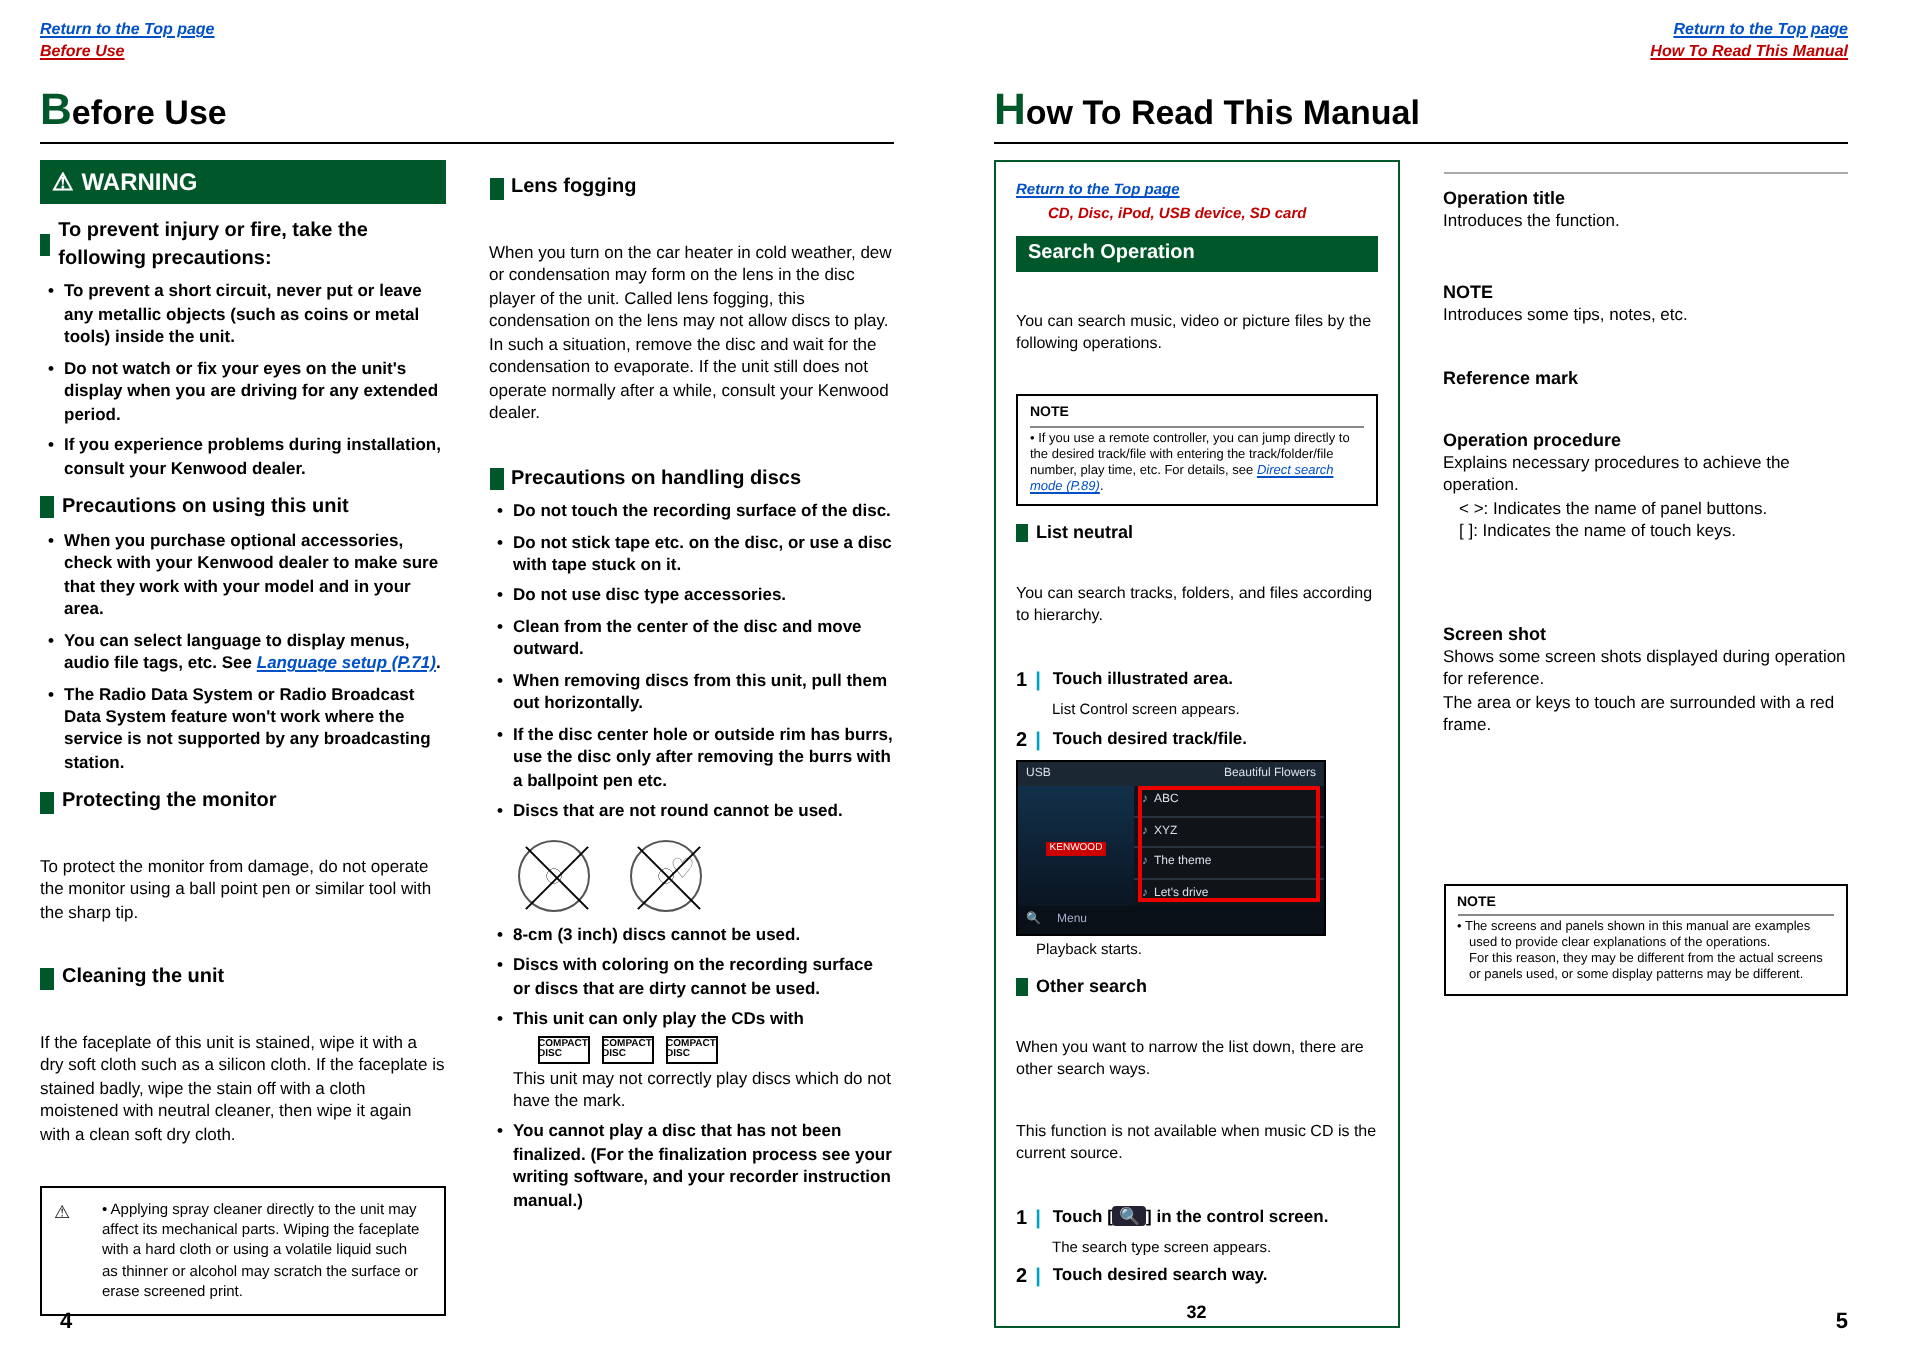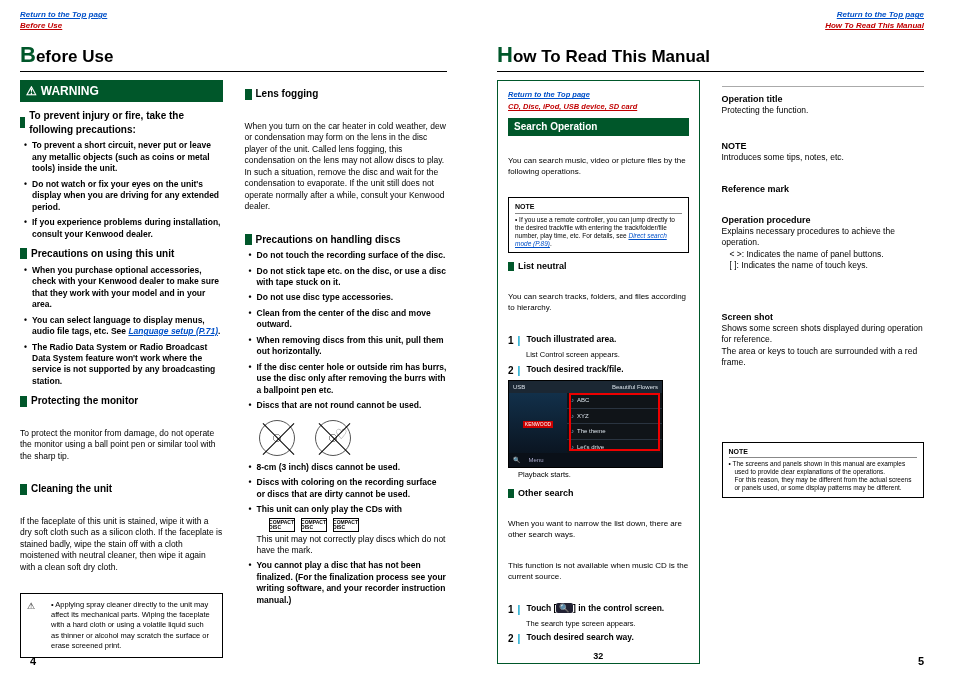--- a/index.html
+++ b/index.html
@@ -40,21 +40,21 @@
   .disc .cross::before{transform:rotate(45deg);} .disc .cross::after{transform:rotate(-45deg);}
   .cd-marks { display:flex; gap:6px; padding:2px 0 2px 12px; }
   .cd-mark{ width:26px;height:14px;border:1px solid #000;font-size:5px;display:flex;flex-direction:column;align-items:center;justify-content:center;line-height:1;}
   .pagenum { font-size: 11px; font-weight: bold; position: absolute; bottom: 8px; }
   .page.left  .pagenum { left: 30px; }
   .page.right .pagenum { right: 30px; }
   
   .example { border: 1px solid #00572a; padding: 8px 10px 14px 10px; position: relative; }
   .ex-num { position:absolute; bottom:1px; left:0; right:0; text-align:center; font-weight:bold; font-size:9px;}
   .ex-top .blue { color:#0050c8; font-style:italic; font-weight:bold; text-decoration:underline; font-size:7.5px;}
-  .ex-top .red  { color:#c00000; font-style:italic; font-weight:bold; text-decoration:underline; font-size:7.5px;}
+  .ex-top .red  { color:#c00000; font-style:italic; font-weight:bold; font-size:7.5px;margin-left:16px;}
   .step { display:flex; gap:4px; margin:3px 0; font-size:8.5px; }
   .step .n { font-weight:bold; font-size:10px; }
   .step .bar { color:#00a0c8; font-weight:bold; font-size:10px; margin-right:2px;}
   .step .t { font-weight:bold; }
   .step-sub { font-size:7.5px; margin-left:18px; margin-bottom:3px;}
   .screenshot { width: 155px; height: 88px; background:#101418; border:1px solid #000; margin:3px 0 2px 0; position:relative; color:#d8e0e8; font-size:6px; overflow:hidden;}
   .screenshot .top{background:#1b2733;padding:2px 4px;font-size:6px;display:flex;justify-content:space-between;}
   .screenshot .body{display:flex;height:62px;}
   .screenshot .leftp{width:58px;background:linear-gradient(180deg,#12304a,#0a1420);display:flex;flex-direction:column;align-items:center;justify-content:center;gap:2px;}
   .screenshot .leftp .brand{background:#c00;color:#fff;font-size:5px;padding:0 2px;}
@@ -249,21 +249,21 @@
           </div>
 
           <div class="ex-num">32</div>
         </div>
       </div>
 
       <div class="col">
         <div class="hr"></div>
         <div class="def">
           <div class="dt">Operation title</div>
-          <div class="dd">Protecting the function.</div>
+          <div class="dd">Introduces the function.</div>
         </div>
         <div style="height:14px"></div>
         <div class="def">
           <div class="dt">NOTE</div>
           <div class="dd">Introduces some tips, notes, etc.</div>
         </div>
         <div style="height:10px"></div>
         <div class="def">
           <div class="dt">Reference mark</div>
         </div>

